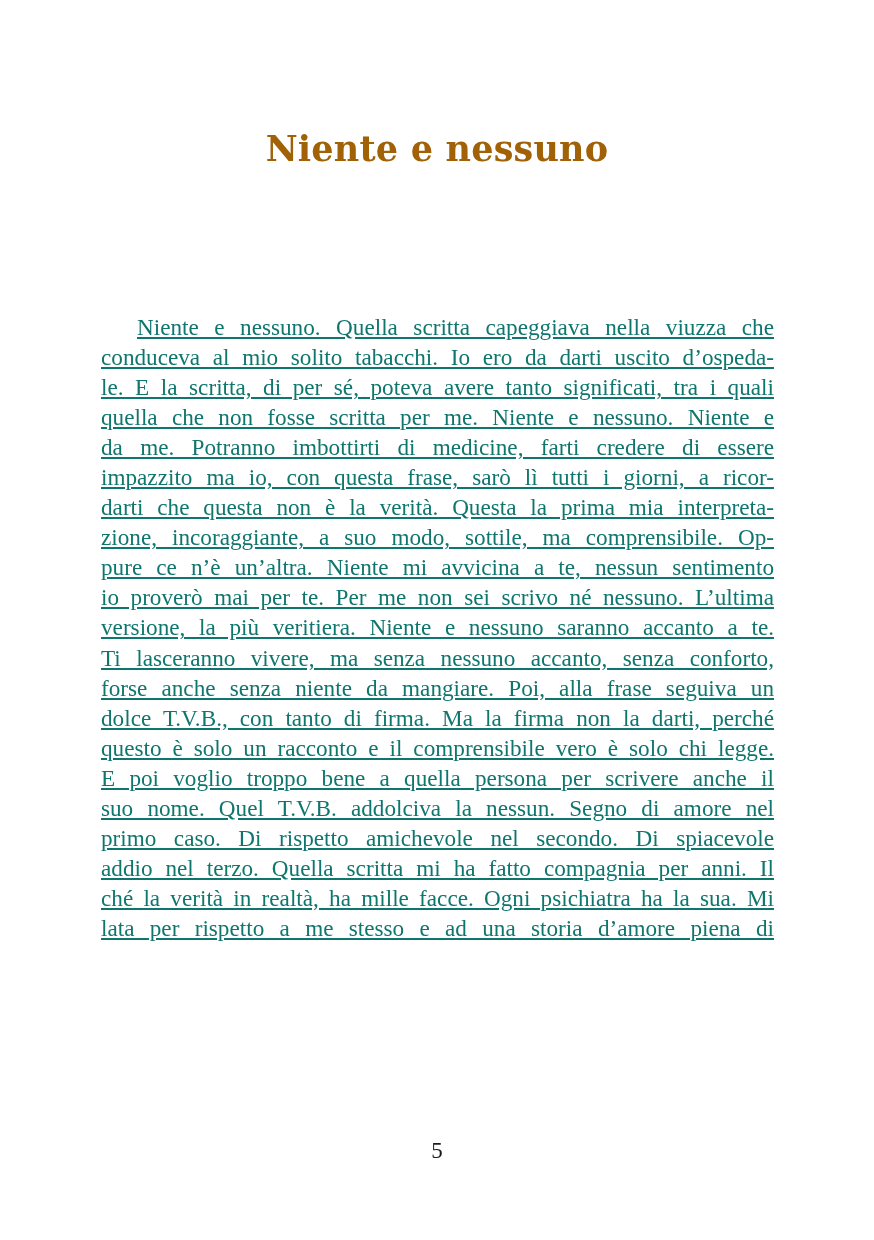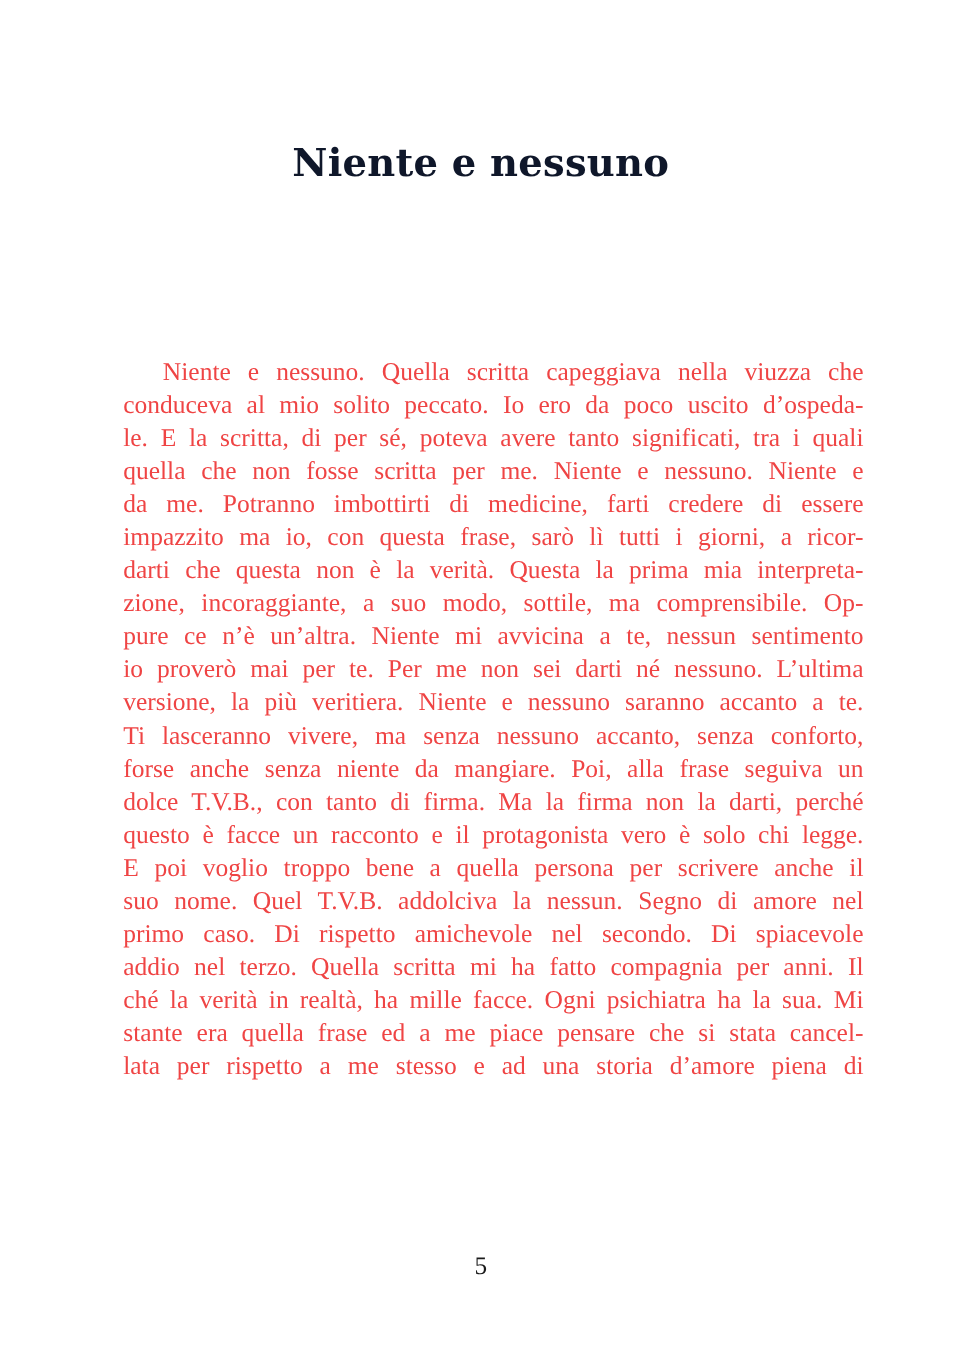--- a/index.html
+++ b/index.html
@@ -22,33 +22,34 @@
     }
     .title {
       position: absolute;
       top: 128px;
       left: 0;
       width: 874px;
       text-align: center;
       font-family: "DejaVu Serif", serif;
       font-weight: bold;
       font-size: 35px;
-      color: #0f172a;
+      color: #a16207;
       letter-spacing: 0.2px;
       margin: 0;
     }
     .body-text {
       position: absolute;
       left: 101px;
       top: 312px;
       width: 673px;
-      margin: 11px;
+      margin: 0;
       font-family: "Liberation Serif", serif;
       font-size: 23.2px;
-      color: #ef4444;
+      color: #0f766e;
+      text-decoration: underline;
     }
     .line {
       display: block;
       height: 30.05px;
       line-height: 30.05px;
       white-space: nowrap;
       text-align: justify;
       text-align-last: justify;
     }
     .line.indent {
@@ -66,37 +67,36 @@
     }
   </style>
 </head>
 <body>
 
 <div class="page">
   <h1 class="title">Niente e nessuno</h1>
 
   <div class="body-text">
     <span class="line indent">Niente e nessuno. Quella scritta capeggiava nella viuzza che</span>
-    <span class="line">conduceva al mio solito peccato. Io ero da poco uscito d’ospeda-</span>
+    <span class="line">conduceva al mio solito tabacchi. Io ero da darti uscito d’ospeda-</span>
     <span class="line">le. E la scritta, di per sé, poteva avere tanto significati, tra i quali</span>
     <span class="line">quella che non fosse scritta per me. Niente e nessuno. Niente e</span>
     <span class="line">da me. Potranno imbottirti di medicine, farti credere di essere</span>
     <span class="line">impazzito ma io, con questa frase, sarò lì tutti i giorni, a ricor-</span>
     <span class="line">darti che questa non è la verità. Questa la prima mia interpreta-</span>
     <span class="line">zione, incoraggiante, a suo modo, sottile, ma comprensibile. Op-</span>
     <span class="line">pure ce n’è un’altra. Niente mi avvicina a te, nessun sentimento</span>
-    <span class="line">io proverò mai per te. Per me non sei darti né nessuno. L’ultima</span>
+    <span class="line">io proverò mai per te. Per me non sei scrivo né nessuno. L’ultima</span>
     <span class="line">versione, la più veritiera. Niente e nessuno saranno accanto a te.</span>
     <span class="line">Ti lasceranno vivere, ma senza nessuno accanto, senza conforto,</span>
     <span class="line">forse anche senza niente da mangiare. Poi, alla frase seguiva un</span>
     <span class="line">dolce T.V.B., con tanto di firma. Ma la firma non la darti, perché</span>
-    <span class="line">questo è facce un racconto e il protagonista vero è solo chi legge.</span>
+    <span class="line">questo è solo un racconto e il comprensibile vero è solo chi legge.</span>
     <span class="line">E poi voglio troppo bene a quella persona per scrivere anche il</span>
     <span class="line">suo nome. Quel T.V.B. addolciva la nessun. Segno di amore nel</span>
     <span class="line">primo caso. Di rispetto amichevole nel secondo. Di spiacevole</span>
     <span class="line">addio nel terzo. Quella scritta mi ha fatto compagnia per anni. Il</span>
     <span class="line">ché la verità in realtà, ha mille facce. Ogni psichiatra ha la sua. Mi</span>
-    <span class="line">stante era quella frase ed a me piace pensare che si stata cancel-</span>
     <span class="line">lata per rispetto a me stesso e ad una storia d’amore piena di</span>
   </div>
 
   <div class="page-number">5</div>
 </div>
 
 </body></html>

